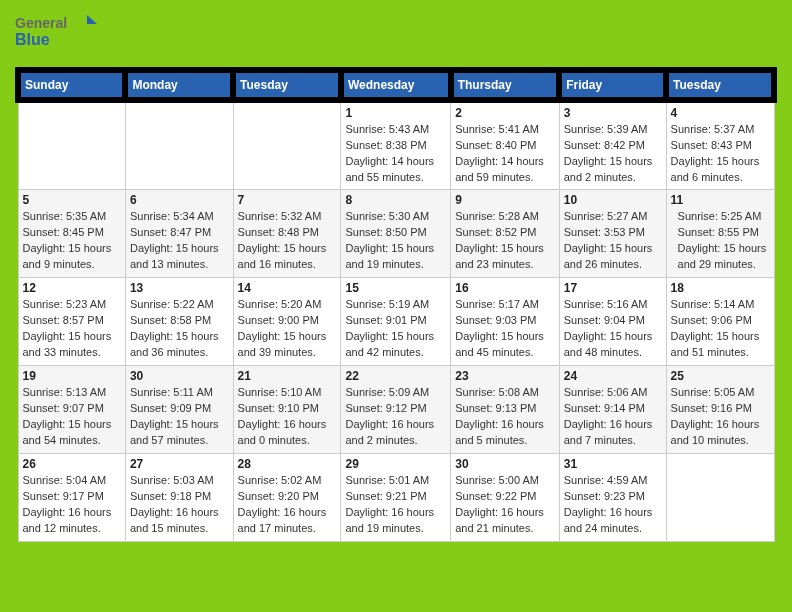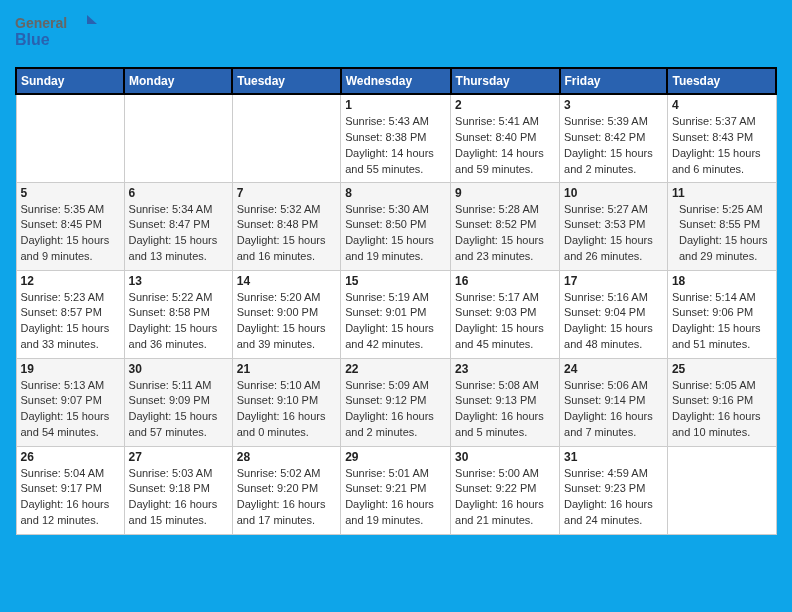--- a/index.html
+++ b/index.html
@@ -7,21 +7,21 @@
       font-family: Arial, sans-serif;
       background: #fff;
       width: 792px;
       height: 612px;
       overflow: hidden;
     }
     .page {
       width: 792px;
       min-height: 612px;
       padding: 10px 15px;
-      background: #0ea5e9;
+      background: #84cc16;
     }
     .header {
       display: flex;
       justify-content: space-between;
       align-items: flex-start;
       margin-bottom: 8px;
     }
     .logo-area {
       display: flex;
       align-items: center;
@@ -43,21 +43,21 @@
       border-collapse: collapse;
       font-size: 10.5px;
     }
     .calendar thead th {
       background: #2962b0;
       color: #fff;
       padding: 5px 4px;
       text-align: left;
       font-size: 12px;
       font-weight: bold;
-      border: 2px solid #000000;
+      border: 6px solid #000000;
     }
     .calendar tbody td {
       border: 1px solid #ccc;
       vertical-align: top;
       padding: 3px 4px;
       width: 113px;
       height: 88px;
       background: #fff;
     }
     .calendar tbody tr:nth-child(even) td {

